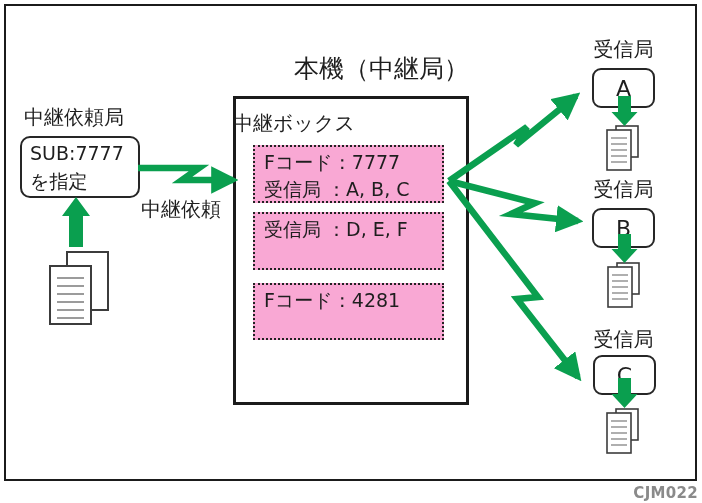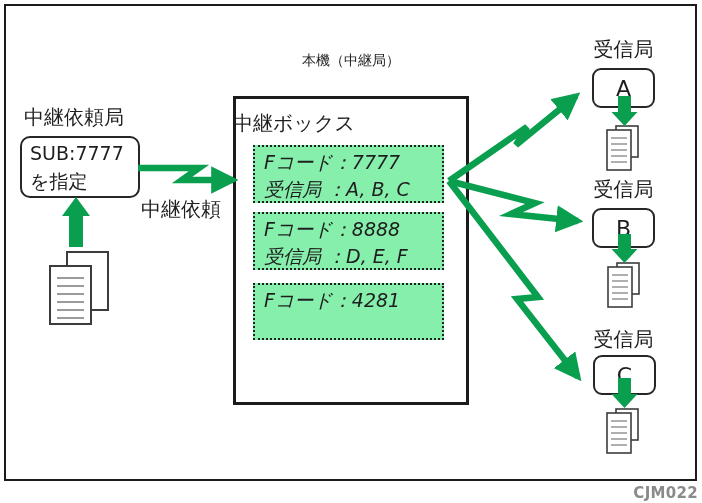--- a/index.html
+++ b/index.html
@@ -12,24 +12,24 @@
 
   
   #requester-label{ left:24px; top:104px; font-size:20px; white-space:nowrap; }
   #sub-box{ left:20px; top:136px; width:116px; height:58px; border:2px solid #262626; border-radius:10px; background:#fff; }
   #sub-box .bt{ position:absolute; left:8px; font-size:19px; white-space:nowrap;text-align:right; }
   #sub-line1{ top:4px; }
   #sub-line2{ top:31px; }
   #request-arrow-label{ left:141px; top:196px; font-size:20px; white-space:nowrap; }
 
   
-  #relay-title{ left:233px; top:52px; width:236px; text-align:center; font-size:14px; white-space:nowrap; }
+  #relay-title{ left:233px; top:52px; width:236px; text-align:right; font-size:25px; white-space:nowrap; }
   #relay-box{ left:233px; top:96px; width:230px; height:303px; border:3px solid var(--line); background:#fff; }
   #relay-box-title{ left:233px; top:110px; width:236px; text-align:left; font-size:20px; }
-  .fcode-box{ position:absolute; left:253px; width:178px; height:52px; border:2px dotted #222; background:#86efac; padding:2px 0 0 9px;font-style:italic; }
+  .fcode-box{ position:absolute; left:253px; width:178px; height:52px; border:2px dotted #222; background:#f9a8d4; padding:2px 0 0 9px; }
   #fcode-box-1{ top:145px; }
   #fcode-box-2{ top:212px; }
   #fcode-box-3{ top:283px; height:51px; }
   .fcode-box .bt{ display:block; font-size:19px; line-height:27px; white-space:nowrap; }
 
   
   .rx-label{ position:absolute; width:63px; text-align:center; font-size:20px; white-space:nowrap; }
   .rx-box{ position:absolute; width:59px; height:36px; border:2px solid #262626; border-radius:9px; background:#fff;
            display:flex; align-items:center; justify-content:center; font-size:22px; }
   #rx-a-label{ left:592px; top:36px; }   #rx-a-box{ left:592px; top:68px; }
@@ -61,21 +61,20 @@
 
   <div class="abs" id="relay-title">本機（中継局）</div>
   <div class="abs" id="relay-box"></div>
   <div class="abs" id="relay-box-title">中継ボックス</div>
 
   <div class="abs fcode-box" id="fcode-box-1">
     <span class="bt">Fコード：7777</span>
     <span class="bt">受信局 ：A, B, C</span>
   </div>
   <div class="abs fcode-box" id="fcode-box-2">
-    <span class="bt">Fコード：8888</span>
     <span class="bt">受信局 ：D, E, F</span>
   </div>
   <div class="abs fcode-box" id="fcode-box-3">
     <span class="bt">Fコード：4281</span>
   </div>
 
   <div class="abs rx-label" id="rx-a-label">受信局</div>
   <div class="abs rx-box" id="rx-a-box">
     <span>A</span>
   </div>

